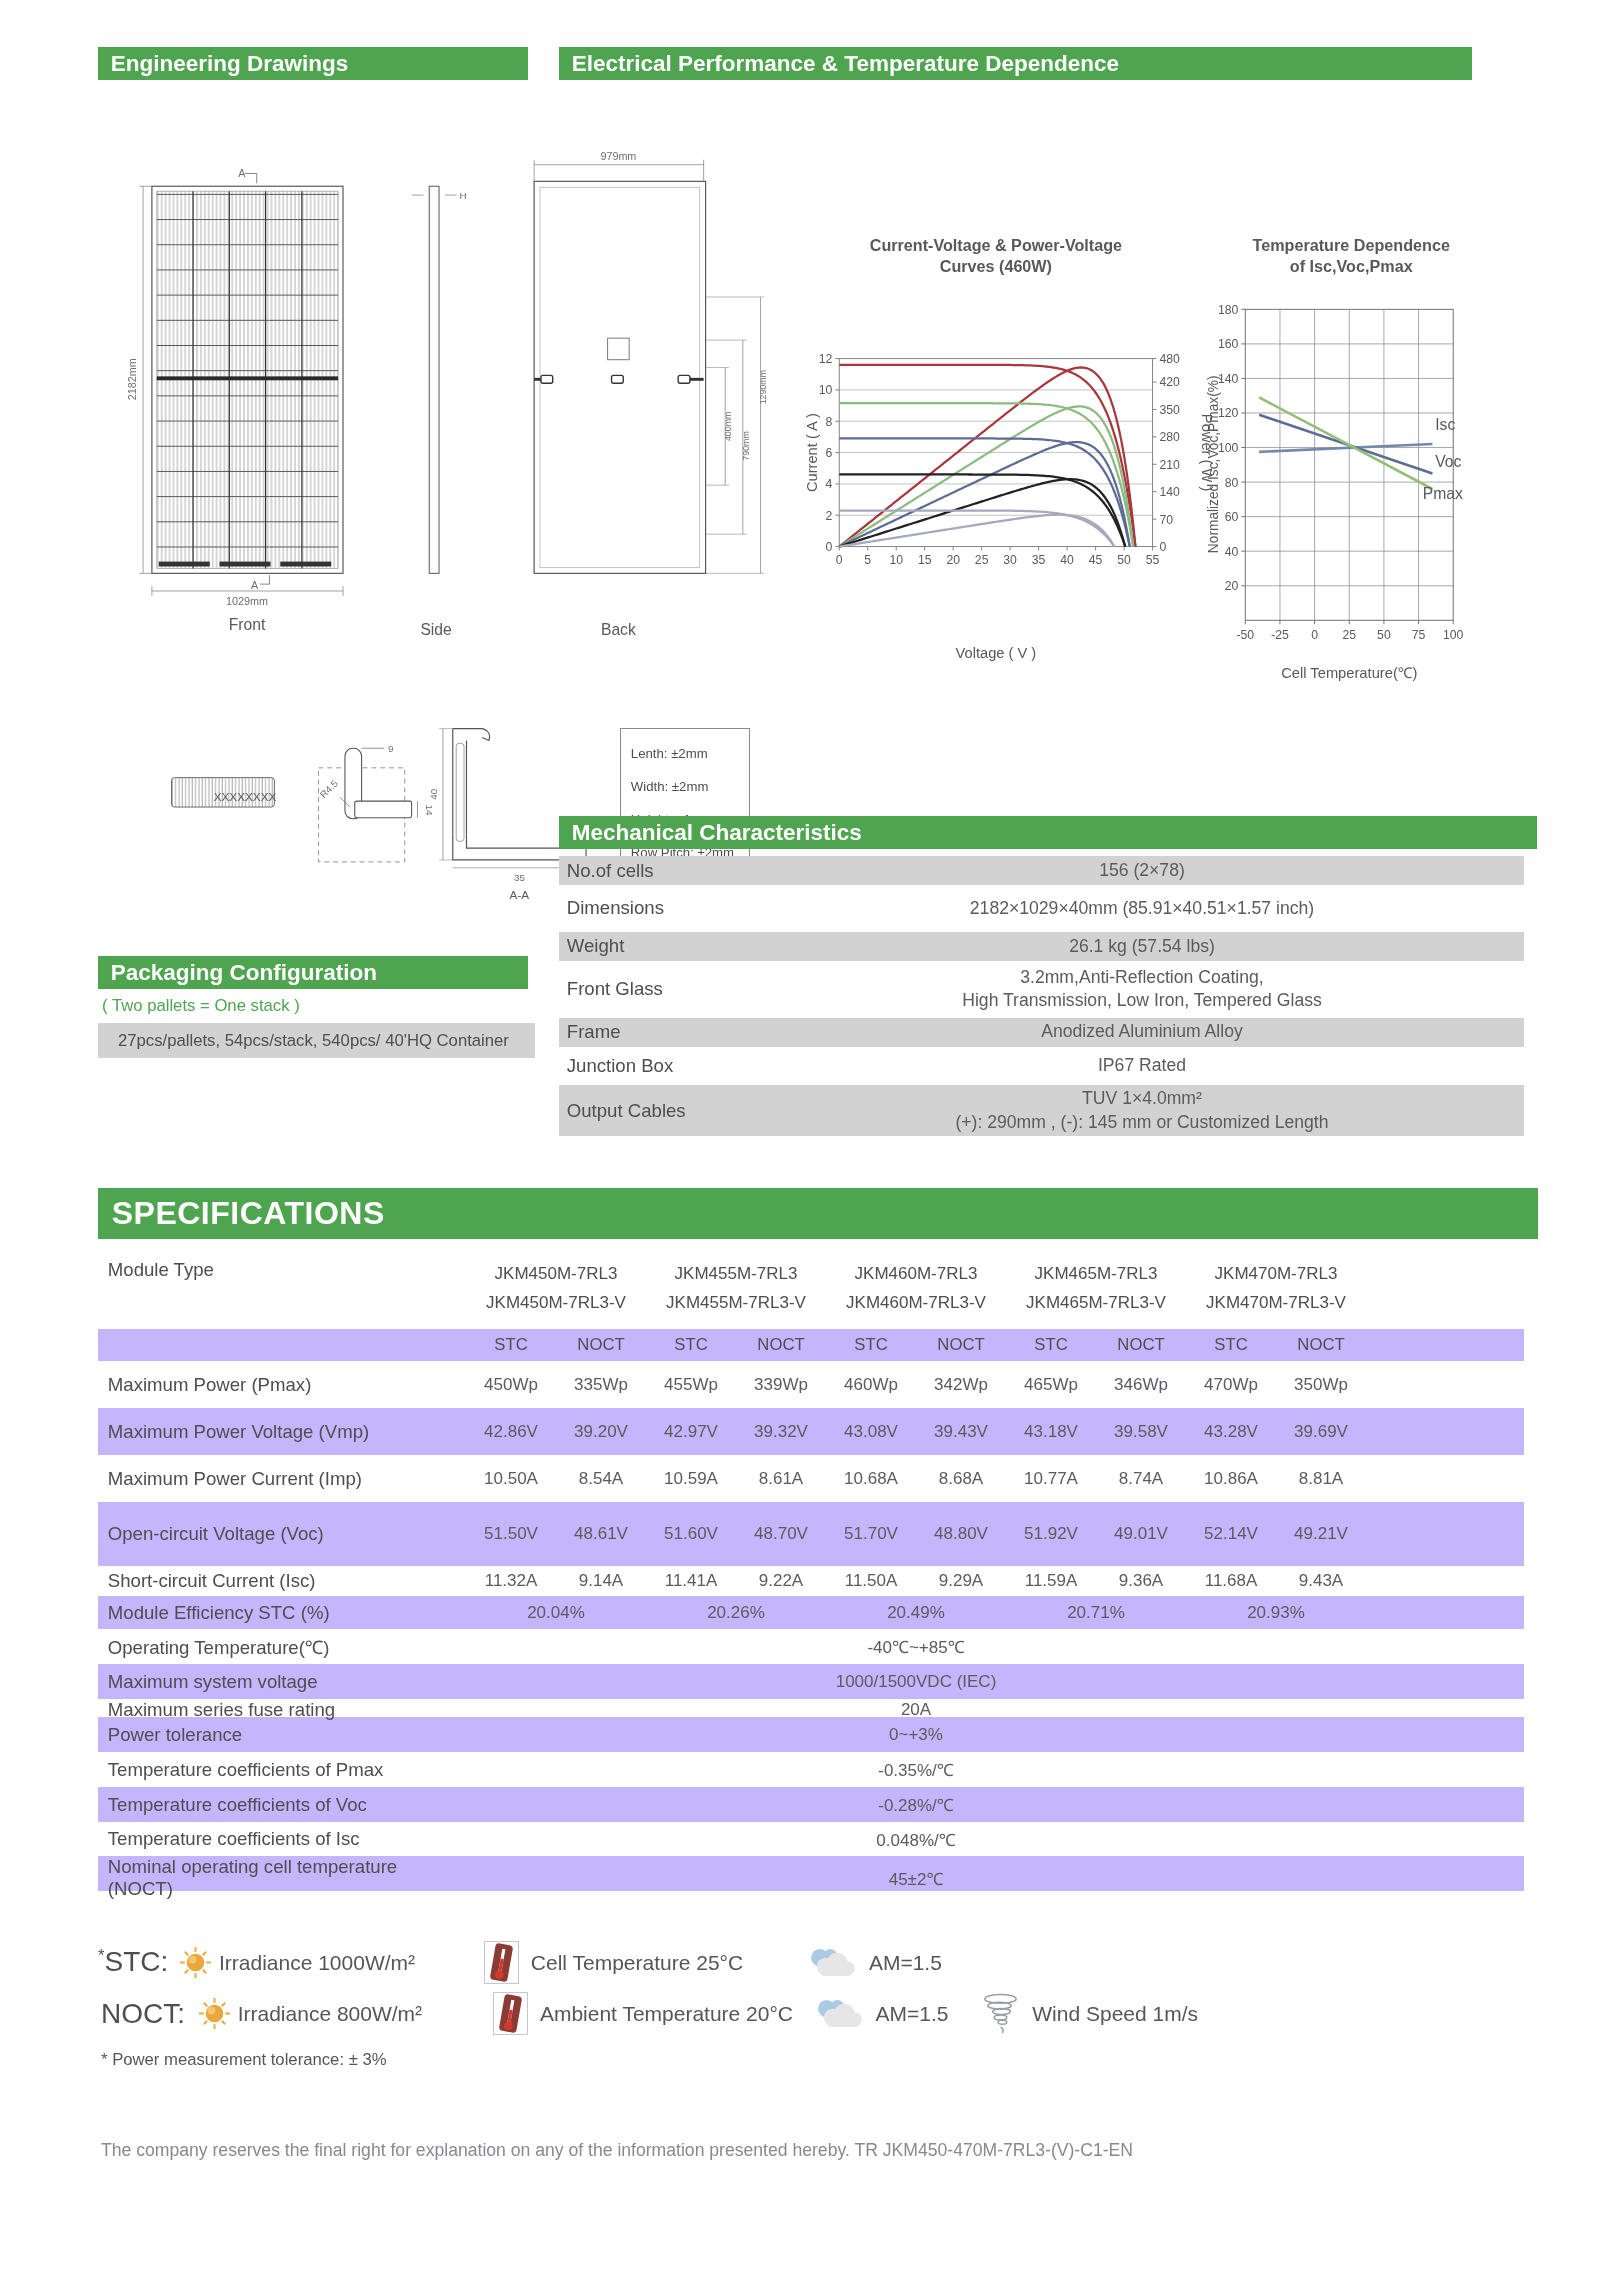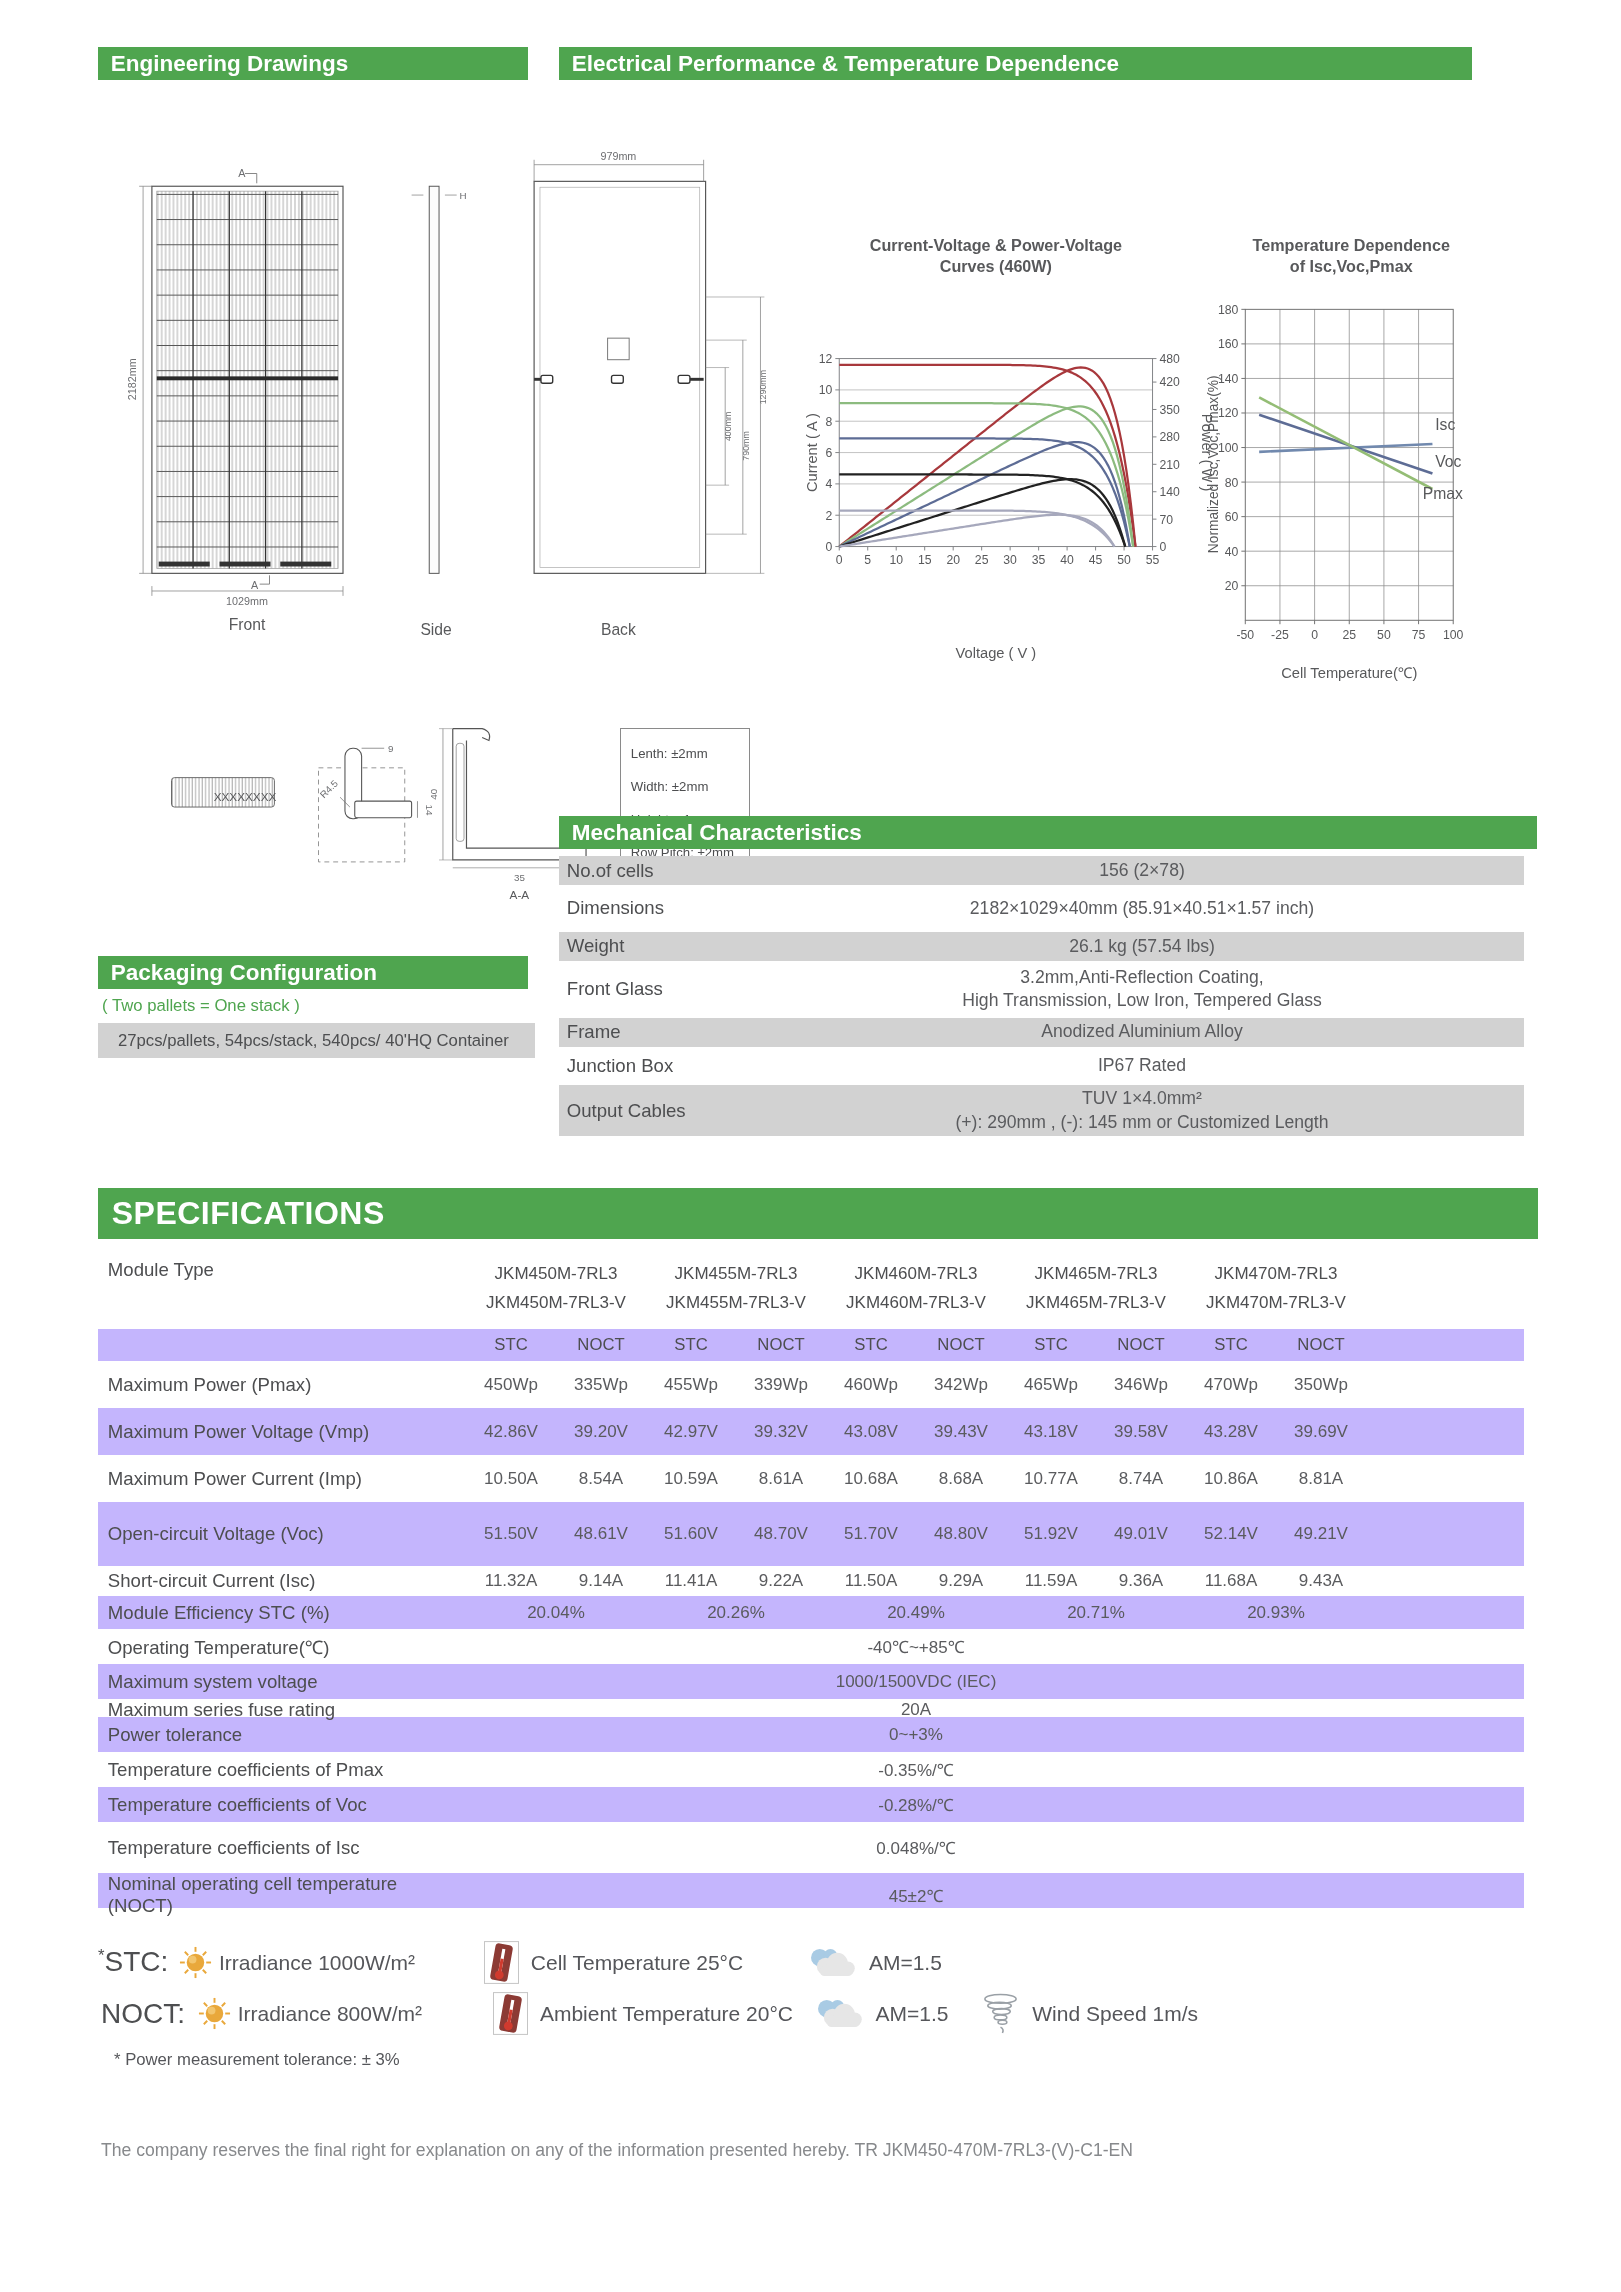--- a/index.html
+++ b/index.html
@@ -464,21 +464,21 @@
         <div class="spec-cell" style="grid-column: 2 / span 10;">0~+3%</div>
       </div>
       <div class="spec-row" style="height: 35px;">
         <div class="spec-label">Temperature coefficients of Pmax</div>
         <div class="spec-cell" style="grid-column: 2 / span 10;">-0.35%/℃</div>
       </div>
       <div class="spec-row shaded" style="height: 35px;">
         <div class="spec-label">Temperature coefficients of Voc</div>
         <div class="spec-cell" style="grid-column: 2 / span 10;">-0.28%/℃</div>
       </div>
-      <div class="spec-row" style="height: 51px;">
+      <div class="spec-row" style="height: 34px;">
         <div class="spec-label">Temperature coefficients of Isc</div>
         <div class="spec-cell" style="grid-column: 2 / span 10;">0.048%/℃</div>
       </div>
       <div class="spec-row shaded" style="height: 35px;">
         <div class="spec-label">Nominal operating cell temperature  (NOCT)</div>
         <div class="spec-cell" style="grid-column: 2 / span 10;">45±2℃</div>
       </div>
     </div>
 
   <div class="abs legend-row" style="left:98px;top:1939px;height:47px;">
@@ -561,17 +561,17 @@
           <ellipse cx="19" cy="14" rx="12" ry="3.5"></ellipse>
         <ellipse cx="21" cy="20" rx="9" ry="3"></ellipse>
           <ellipse cx="20" cy="26" rx="6.5" ry="2.5"></ellipse>
         <ellipse cx="22" cy="31" rx="4.5" ry="2"></ellipse>
           <path d="M20 36 q4 2 2 6"></path>
       </g>
     </svg>
     <span class="leg-text">Wind Speed 1m/s</span>
   </div>
 
-  <div class="abs" id="legend-footnote" style="left:114px;top:2050px;">* Power measurement tolerance: ± 3%</div>
+  <div class="abs" id="legend-footnote" style="left:101px;top:2050px;">* Power measurement tolerance: ± 3%</div>
 
   <div class="abs" id="page-footer" style="left:101px;top:2140px;">The company reserves the final right for explanation on any of the information presented hereby. TR JKM450-470M-7RL3-(V)-C1-EN</div>
 </div>
 
 
 </body></html>

